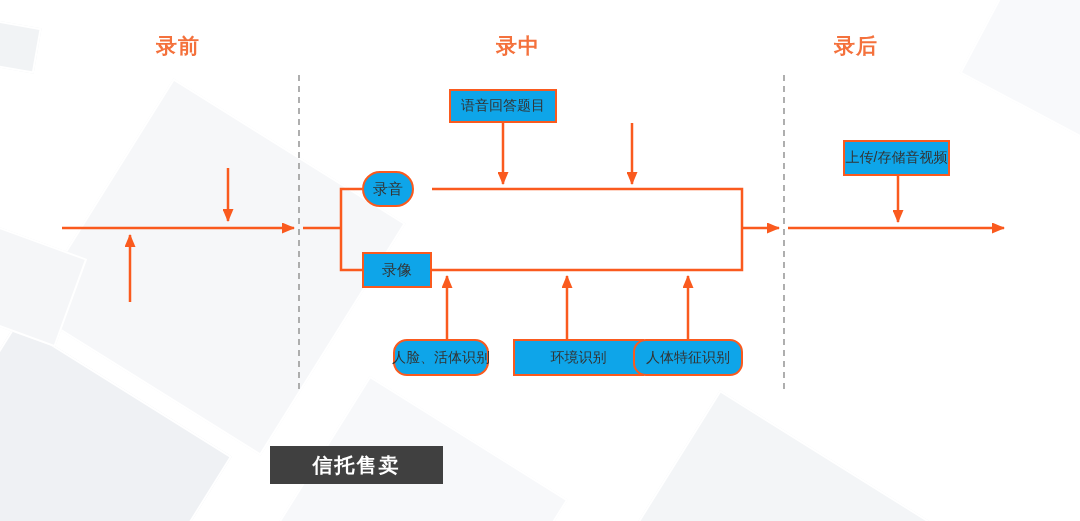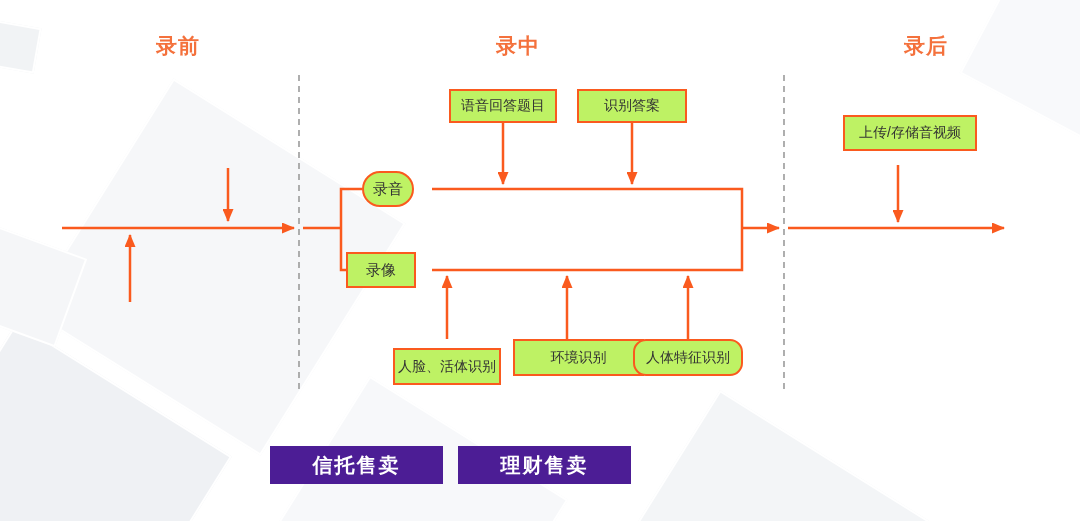--- a/index.html
+++ b/index.html
@@ -22,32 +22,32 @@
     text-align:center;
     font-size:21px;font-weight:bold;
     letter-spacing:1px;
     color:#F4713C;
   }
   
   .node{
     position:absolute;
     box-sizing:border-box;
     border:2px solid #FA5A1E;
-    background:#bef264;
+    background:#0ea5e9;
     display:flex;align-items:center;justify-content:center;
     font-size:14px;color:#333333;
     white-space:nowrap;
     z-index:3;
   }
   .node.small{font-size:15px;}
   
   .action-btn{
     position:absolute;
     top:446px;width:173px;height:38px;
-    background:#4c1d95;
+    background:#404040;
     color:#ffffff;
     display:flex;align-items:center;justify-content:center;
     font-size:20px;font-weight:bold;letter-spacing:2px;
     cursor:pointer;
     z-index:3;
   }
   svg.flow{position:absolute;left:0;top:0;z-index:2;}
 </style>
 </head>
 <body>
@@ -57,21 +57,21 @@
   <div class="bg-shape" style="left:-8px;top:24px;width:42px;height:42px;background:#f1f3f5;transform:rotate(10deg);"></div>
   <div class="bg-shape" style="left:80px;top:130px;width:270px;height:270px;background:#f6f7f9;transform:rotate(32deg);"></div>
   <div class="bg-shape" style="left:-70px;top:370px;width:250px;height:250px;background:#eff1f4;transform:rotate(32deg);"></div>
   <div class="bg-shape" style="left:290px;top:420px;width:230px;height:230px;background:#f7f8fa;transform:rotate(32deg);"></div>
   <div class="bg-shape" style="left:630px;top:440px;width:260px;height:260px;background:#f3f5f7;transform:rotate(32deg);"></div>
   <div class="bg-shape" style="left:990px;top:-50px;width:170px;height:170px;background:#f8f9fb;transform:rotate(28deg);"></div>
   <div class="bg-shape" style="left:-20px;top:240px;width:90px;height:90px;background:#f5f6f8;transform:rotate(20deg);"></div>
 
   <div class="phase-header" style="left:138px;">录前</div>
   <div class="phase-header" style="left:478px;">录中</div>
-  <div class="phase-header" style="left:886px;">录后</div>
+  <div class="phase-header" style="left:816px;">录后</div>
 
   <svg class="flow" width="1080" height="521" viewBox="0 0 1080 521">
     <defs>
       <marker id="ah" markerUnits="userSpaceOnUse" markerWidth="13" markerHeight="11" refX="12" refY="5.5" orient="auto">
         <path d="M0,0 L13,5.5 L0,11 Z" fill="#FA5A1E"></path>
       </marker>
     </defs>
 
     <line x1="299" y1="75" x2="299" y2="390" stroke="#9B9B9B" stroke-width="1.6" stroke-dasharray="6 5"></line>
     <line x1="784" y1="75" x2="784" y2="390" stroke="#9B9B9B" stroke-width="1.6" stroke-dasharray="6 5"></line>
@@ -98,30 +98,28 @@
       <line x1="567" y1="339" x2="567" y2="276" marker-end="url(#ah)"></line>
       <line x1="688" y1="339" x2="688" y2="276" marker-end="url(#ah)"></line>
       <line x1="898" y1="165" x2="898" y2="222" marker-end="url(#ah)"></line>
     </g>
   </svg>
 
 
 
   <div class="node" style="left:449px;top:89px;width:108px;height:34px;">语音回答题目</div>
 
-  <div class="node" style="left:577px;top:89px;width:110px;height:34px;">识别答案</div>
 
   <div class="node small" style="left:362px;top:171px;width:52px;height:36px;border-radius:18px;">录音</div>
 
-  <div class="node small" style="left:346px;top:252px;width:70px;height:36px;">录像</div>
+  <div class="node small" style="left:362px;top:252px;width:70px;height:36px;">录像</div>
 
-  <div class="node" style="left:393px;top:348px;width:108px;height:37px;">人脸、活体识别</div>
+  <div class="node" style="left:393px;top:339px;width:96px;height:37px;border-radius:14px;">人脸、活体识别</div>
 
   <div class="node" style="left:513px;top:339px;width:131px;height:37px;">环境识别</div>
 
   <div class="node" style="left:633px;top:339px;width:110px;height:37px;border-radius:13px;">人体特征识别</div>
 
-  <div class="node" style="left:843px;top:115px;width:134px;height:36px;">上传/存储音视频</div>
+  <div class="node" style="left:843px;top:140px;width:107px;height:36px;">上传/存储音视频</div>
 
   <div class="action-btn" style="left:270px;">信托售卖</div>
-  <div class="action-btn" style="left:458px;">理财售卖</div>
 
 </div>
 
 </body></html>

